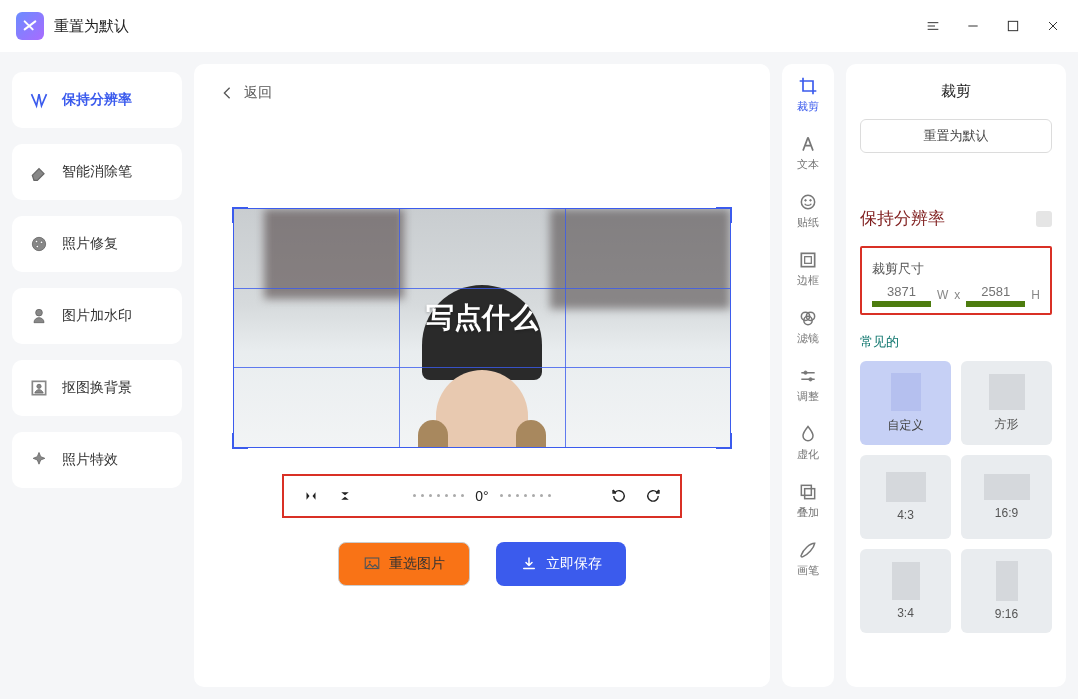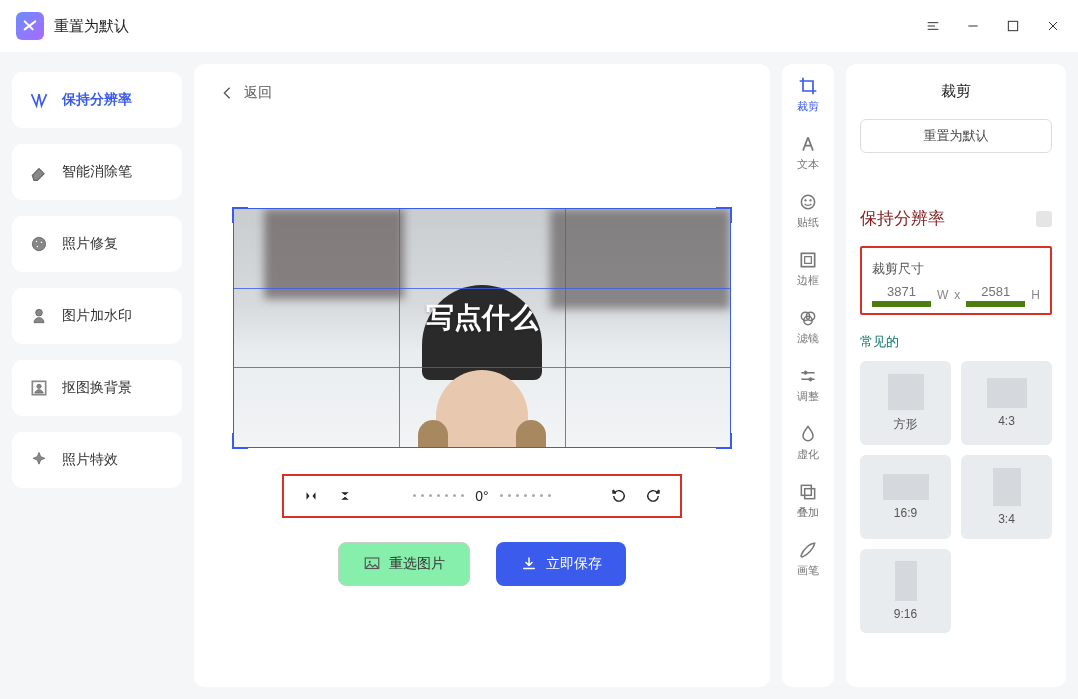--- a/index.html
+++ b/index.html
@@ -52,21 +52,21 @@
 .rotate-bar { margin-top: 26px; width: 400px; height: 44px; border: 2px solid #d93025; display: flex; align-items: center; justify-content: center; gap: 16px; padding: 0 18px; }
 .rb-ico { width:18px; height:18px; display:flex; align-items:center; justify-content:center; cursor:pointer; }
 .rb-ico svg { width:18px; height:18px; fill:#222; }
 .dots { flex:1; display:flex; align-items:center; justify-content:center; gap:5px; }
 .dot { width:3px; height:3px; border-radius:50%; background:#aaa; }
 .angle { font-size:14px; color:#222; padding:0 6px; }
 
 .bottom-btns { display:flex; gap:26px; justify-content:center; margin-top:24px; }
 .btn { height:44px; padding:0 24px; border-radius:8px; display:flex; align-items:center; gap:8px; font-size:14px; cursor:pointer; }
 .btn svg { width:18px; height:18px; }
-.btn-outline { background:#86efac; border:1px solid #ccc; color:#333; }
+.btn-outline { background:#f97316; border:1px solid #ccc; color:#333; }
 .btn-primary { background:#3b5bed; color:#fff; }
 .btn-primary svg { stroke:#fff; }
 
 .tools-rail { width: 52px; background: #fff; border-radius: 10px; display:flex; flex-direction:column; align-items:center; padding:12px 0; gap:20px; }
 .rail-item { display:flex; flex-direction:column; align-items:center; gap:3px; cursor:pointer; }
 .rail-item.active { color:#3b5bed; }
 .rail-item.active svg { stroke:#3b5bed; fill:#3b5bed; }
 .rail-ico { width:20px; height:20px; }
 .rail-ico svg { width:20px; height:20px; stroke:#777; fill:#777; }
 .rail-label { font-size:11px; color:#777; }
@@ -355,20 +355,24 @@
       <div class="size-row">
         <input class="size-in" value="3871" style="">
         <span>W</span>
         <span class="size-x">x</span>
         <input class="size-in" value="2581" style="">
         <span>H</span>
       </div>
     </div>
     <div class="common-label">常见的</div>
     <div class="aspect-grid">
+      <div class="aspect-item active">
+        <div class="aspect-preview ap-custom"></div>
+        <span>自定义</span>
+      </div>
       <div class="aspect-item">
         <div class="aspect-preview ap-square"></div>
         <span>方形</span>
       </div>
       <div class="aspect-item">
         <div class="aspect-preview ap-43"></div>
         <span>4:3</span>
       </div>
       <div class="aspect-item">
         <div class="aspect-preview ap-169"></div>

